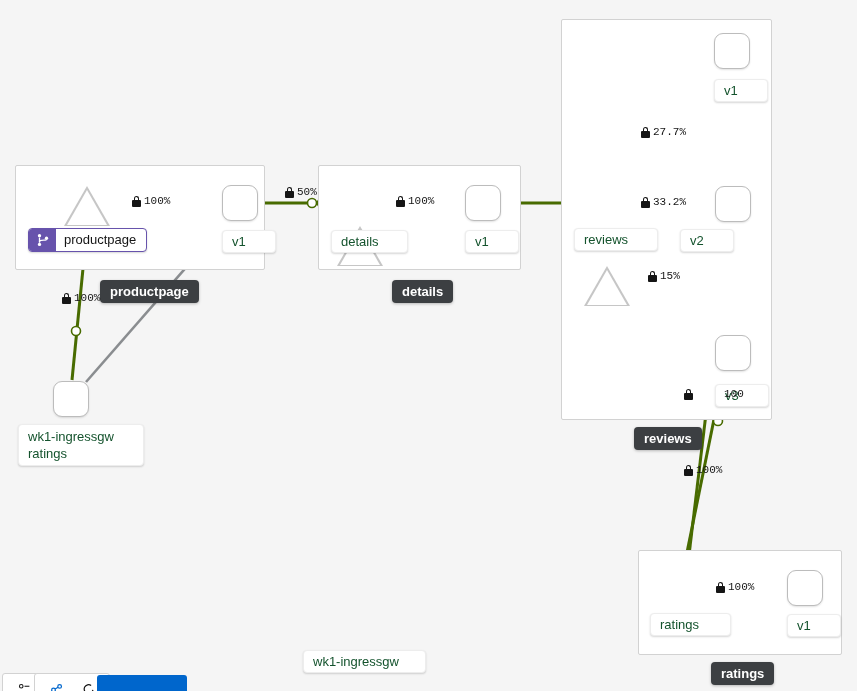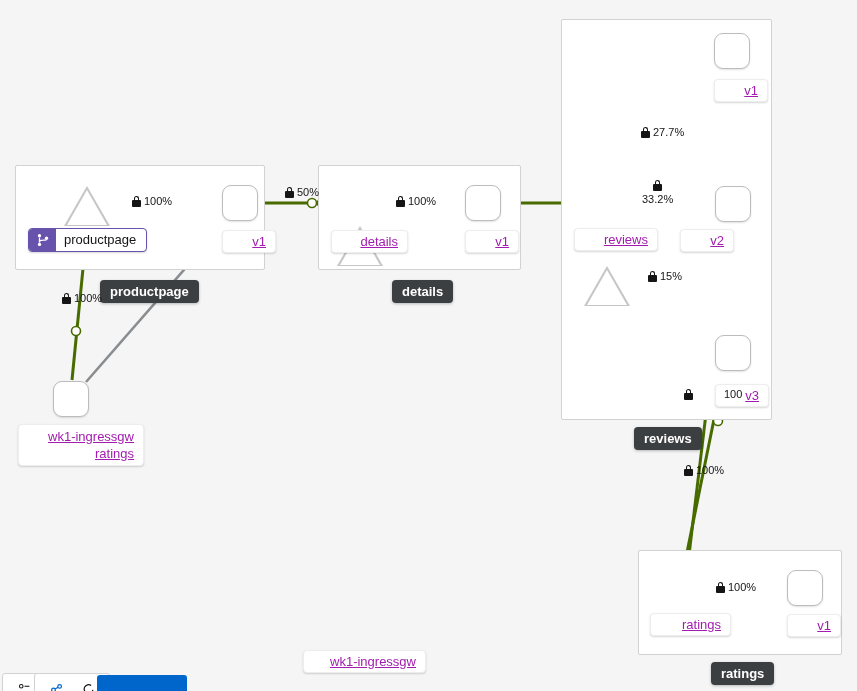--- a/index.html
+++ b/index.html
@@ -48,26 +48,25 @@
   }
 
   
   .node-label{
     position:absolute;
     background:#ffffff;
     border:1px solid #ededed;
     border-radius:4px;
     padding:3px 9px;
     font-size:13px;
-    color:#a21caf;
+    color:#14532d;
     line-height:15px;
     white-space:nowrap;
     box-shadow:0 1px 2px rgba(0,0,0,.16);
-    text-align:right;
-    text-decoration:underline;
+    text-align:left;
   }
   .node-label.two-line{white-space:normal;line-height:17px;}
 
   
   .vs-label{
     position:absolute;
     display:flex;align-items:stretch;
     border:1px solid #6753ac;
     border-radius:4px;
     background:#ffffff;
@@ -110,21 +109,21 @@
   .lock{display:inline-block;width:9px;height:11px;position:relative;flex:none;}
   .lock .shackle{
     position:absolute;left:2px;top:0;width:5px;height:5px;
     border:1.4px solid #151515;border-bottom:none;
     border-radius:3px 3px 0 0;box-sizing:border-box;
   }
   .lock .body{
     position:absolute;left:0;top:4px;width:9px;height:7px;
     background:#151515;border-radius:1px;
   }
-  .pct{margin-left:1px;}
+  .pct{margin-left:1px;font-family:Liberation Mono, monospace;}
 
   
   .toolbar{position:absolute;left:0;bottom:0;height:19px;width:857px;overflow:hidden;}
   .tb-chip{
     position:absolute;bottom:-14px;
     background:#ffffff;border:1px solid #d2d2d2;border-radius:3px;
     height:30px;display:flex;align-items:center;gap:5px;padding:0 8px;
     font-size:12px;color:#151515;
   }
   .tb-blue{
@@ -321,21 +320,21 @@
   </div>
 
   <div class="edge-label" style="left:641px;top:126px;">
     <span class="lock">
         <i class="shackle"></i>
         <i class="body"></i>
       </span>
     <span class="pct">27.7%</span>
   </div>
 
-  <div class="edge-label" style="left:641px;top:180px;flex-direction:column;">
+  <div class="edge-label" style="left:641px;top:196px;">
     <span class="lock">
         <i class="shackle"></i>
         <i class="body"></i>
       </span>
     <span class="pct">33.2%</span>
   </div>
 
   <div class="edge-label" style="left:648px;top:270px;">
     <span class="lock">
         <i class="shackle"></i>

